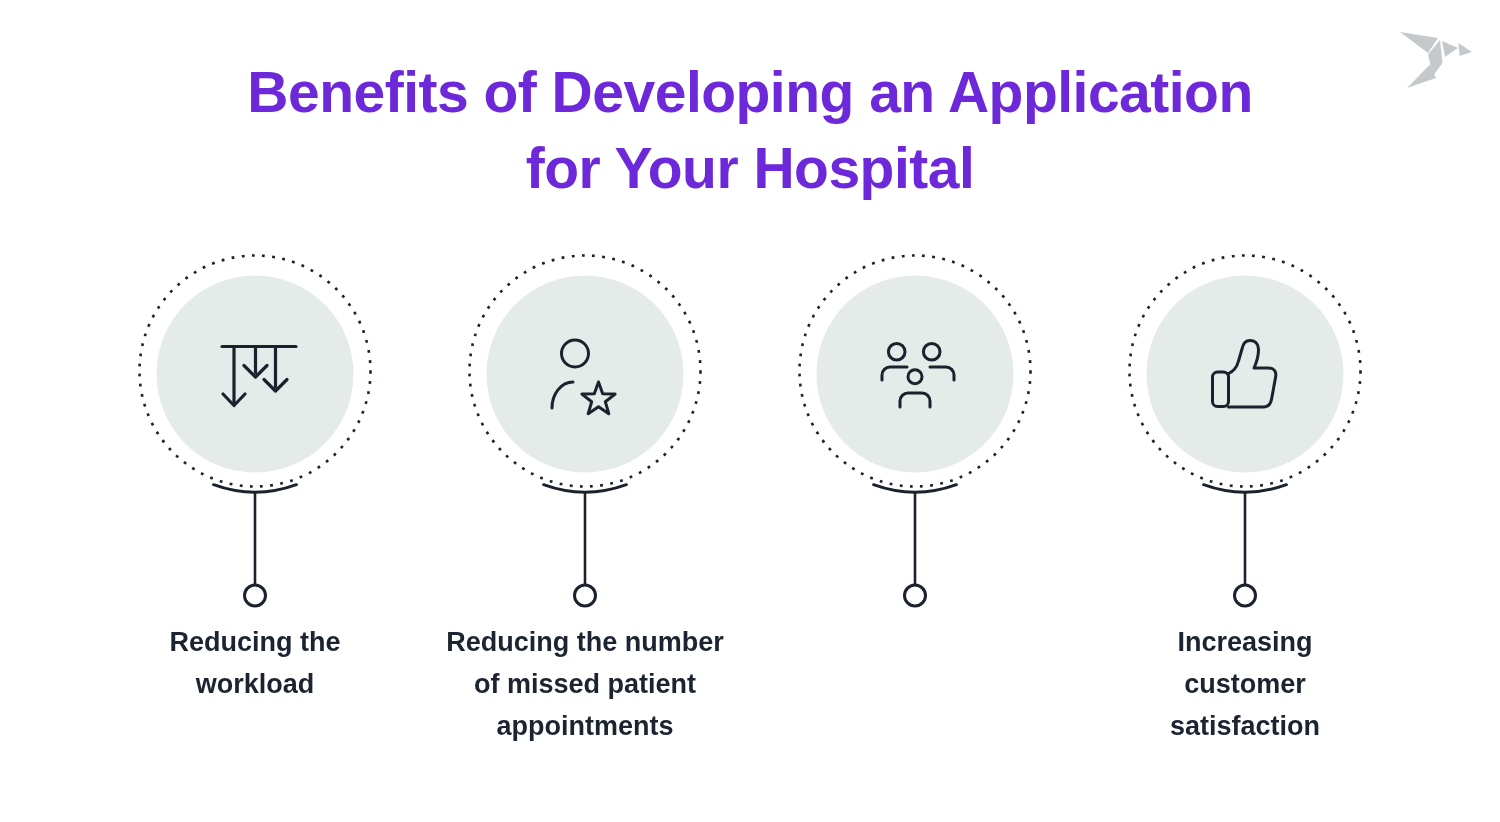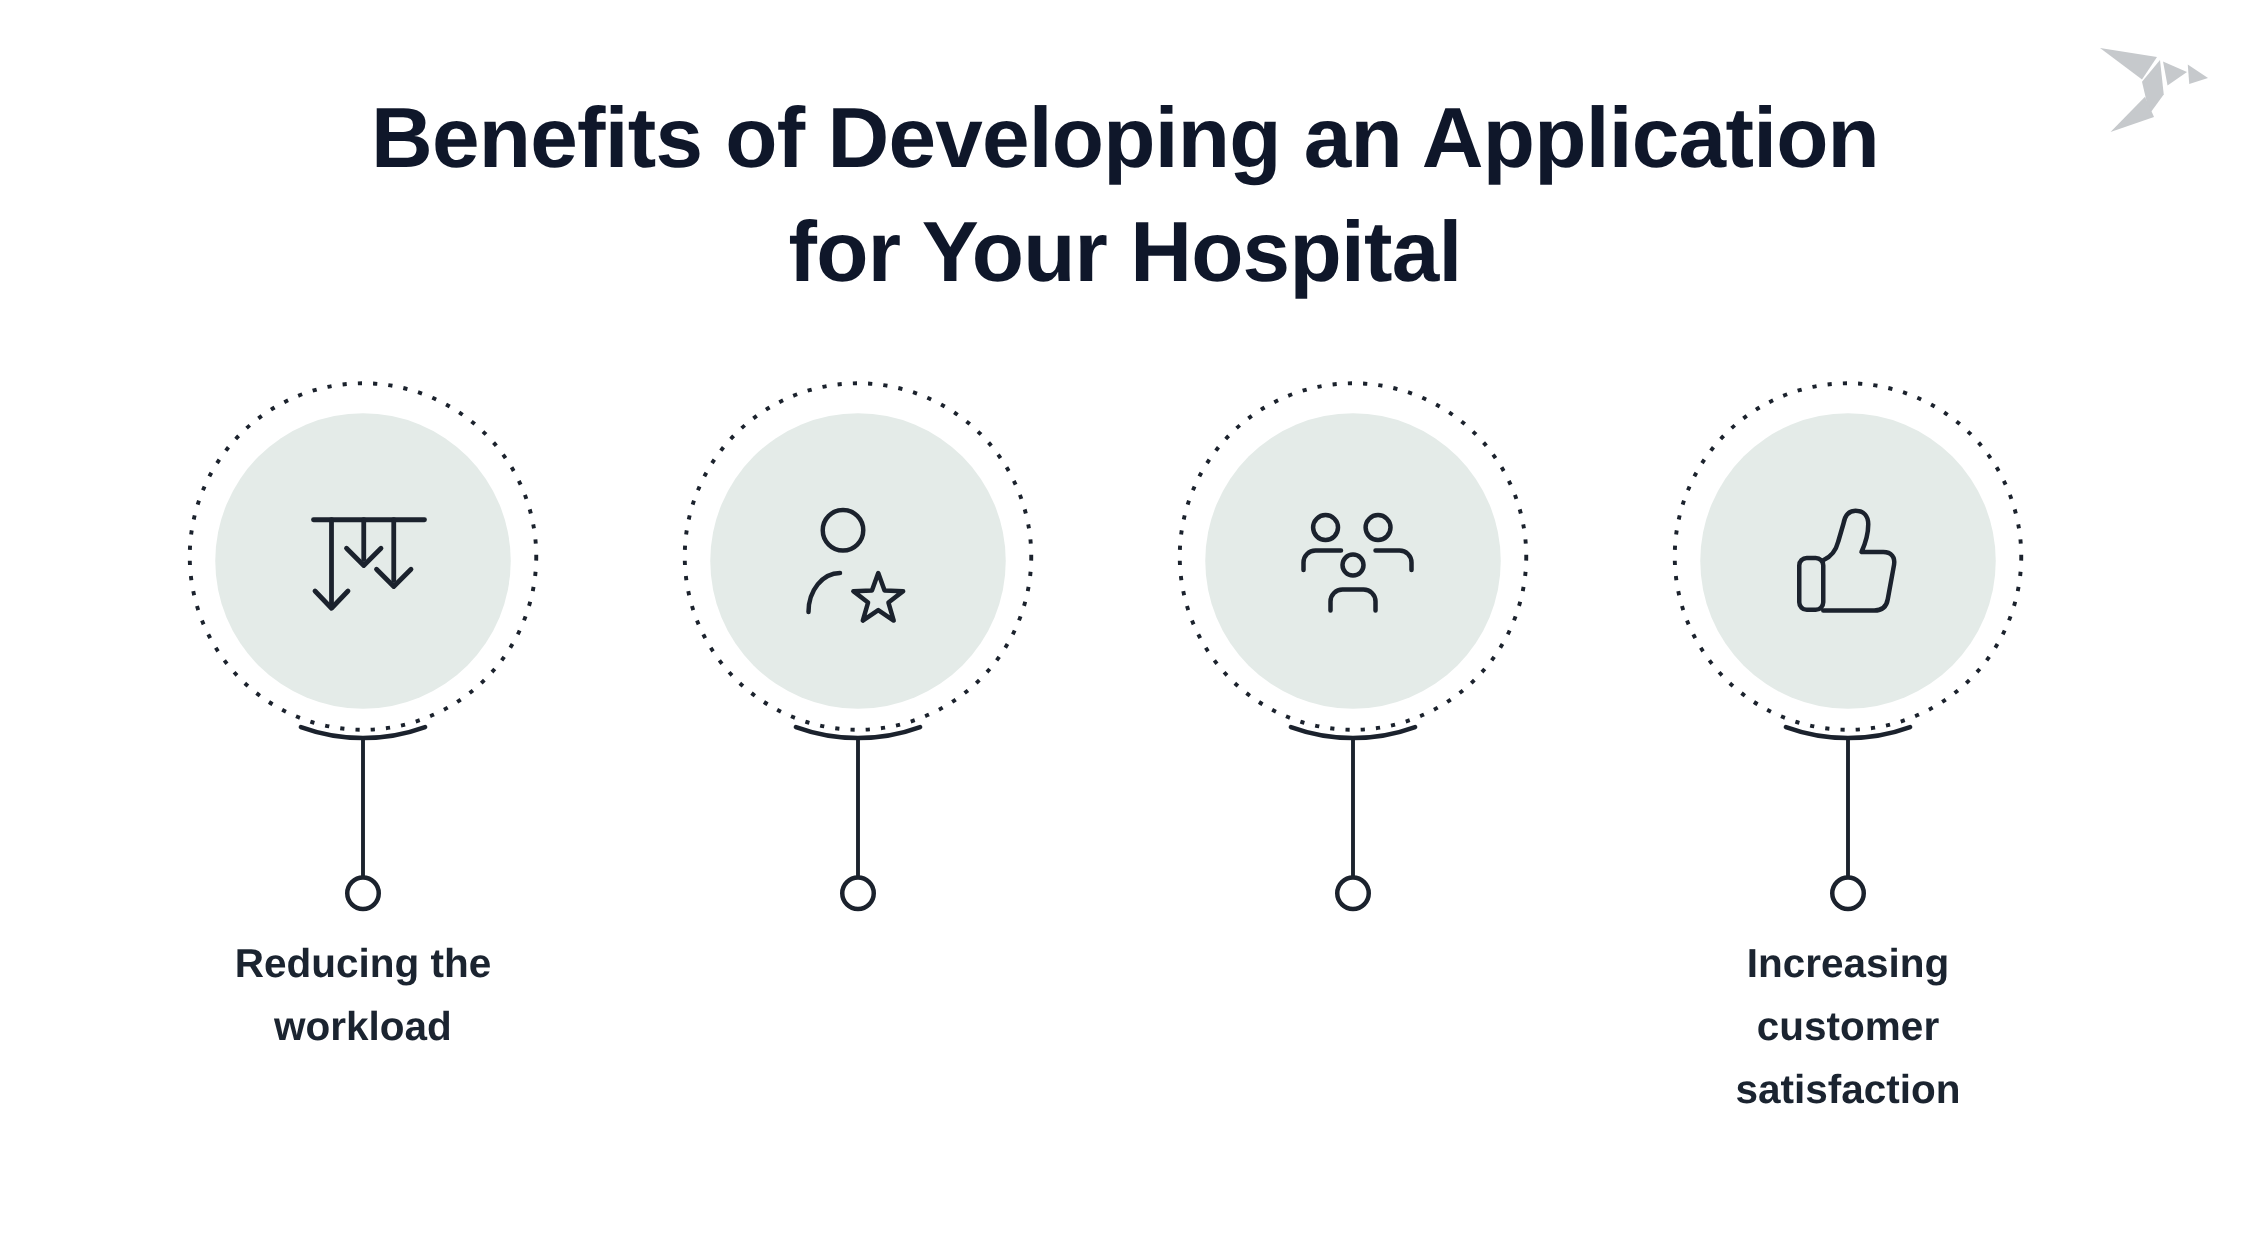--- a/index.html
+++ b/index.html
@@ -14,33 +14,33 @@
 
   .title {
     position: absolute;
     top: 54px; left: 0;
     width: 100%;
     text-align: center;
     font-size: 57px;
     font-weight: 800;
     letter-spacing: -0.5px;
     line-height: 76px;
-    color: #0f172a;
+    color: #6d28d9;
     white-space: pre-line;
   }
 
   .logo {
     position: absolute;
     top: 25px; left: 1388px;
     width: 90px; height: 75px;
   }
 
   .cards {
     position: absolute;
-    top: 253px; left: 77px;
+    top: 253px; left: 90px;
     width: 1320px;
     display: flex;
   }
   .card {
     width: 330px;
     display: flex;
     flex-direction: column;
     align-items: center;
   }
   .card svg.card-graphic { display: block; }
@@ -104,20 +104,23 @@
         <circle cx="120" cy="121" r="98.5" fill="#e4ebe8"></circle>
         <g class="stroke" stroke-width="3" stroke-linecap="round" stroke-linejoin="round" aria-label="patient-star-icon">
           <circle cx="110" cy="100.5" r="13.5"></circle>
           <path d="M 87 155 A 21 26 0 0 1 108 129"></path>
           <polygon points="133.5,129 137.7,140.7 150.1,141.1 140.3,148.7 143.8,160.7 133.5,153.7 123.2,160.7 126.7,148.7 116.9,141.1 129.3,140.7"></polygon>
         </g>
         <path d="M 78.6 231.7 A 121 121 0 0 0 161.4 231.7" fill="none" stroke="#1b222d" stroke-width="3" stroke-linecap="round"></path>
         <path d="M 120 239 V 331.5" stroke="#1b222d" stroke-width="2.6"></path>
         <circle cx="120" cy="342.5" r="10.5" fill="#ffffff" stroke="#1b222d" stroke-width="3"></circle>
       </svg>
+      <div class="card-label">Reducing the number
+of missed patient
+appointments</div>
     </div>
 
     <div class="card">
       <svg class="card-graphic" width="240" height="356" viewBox="0 0 240 356" xmlns="http://www.w3.org/2000/svg">
         <circle cx="120" cy="118" r="115.5" fill="none" stroke="#1b222d" stroke-width="2.6" stroke-dasharray="2.8 7.4"></circle>
         <circle cx="120" cy="121" r="98.5" fill="#e4ebe8"></circle>
         <g class="stroke" stroke-width="3" stroke-linecap="round" stroke-linejoin="round" aria-label="patients-group-icon">
           <circle cx="101.7" cy="98.7" r="8.3"></circle>
           <circle cx="136.7" cy="98.7" r="8.3"></circle>
           <path d="M 87 127 V 122 A 8 8 0 0 1 95 114 H 112"></path>

